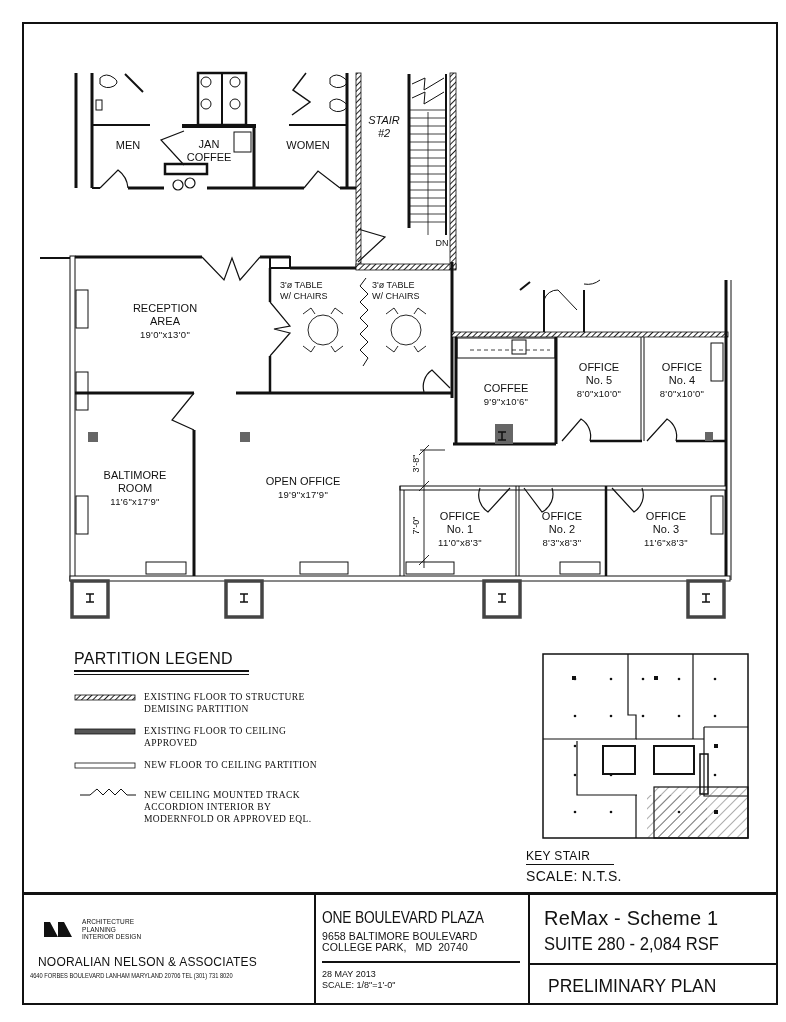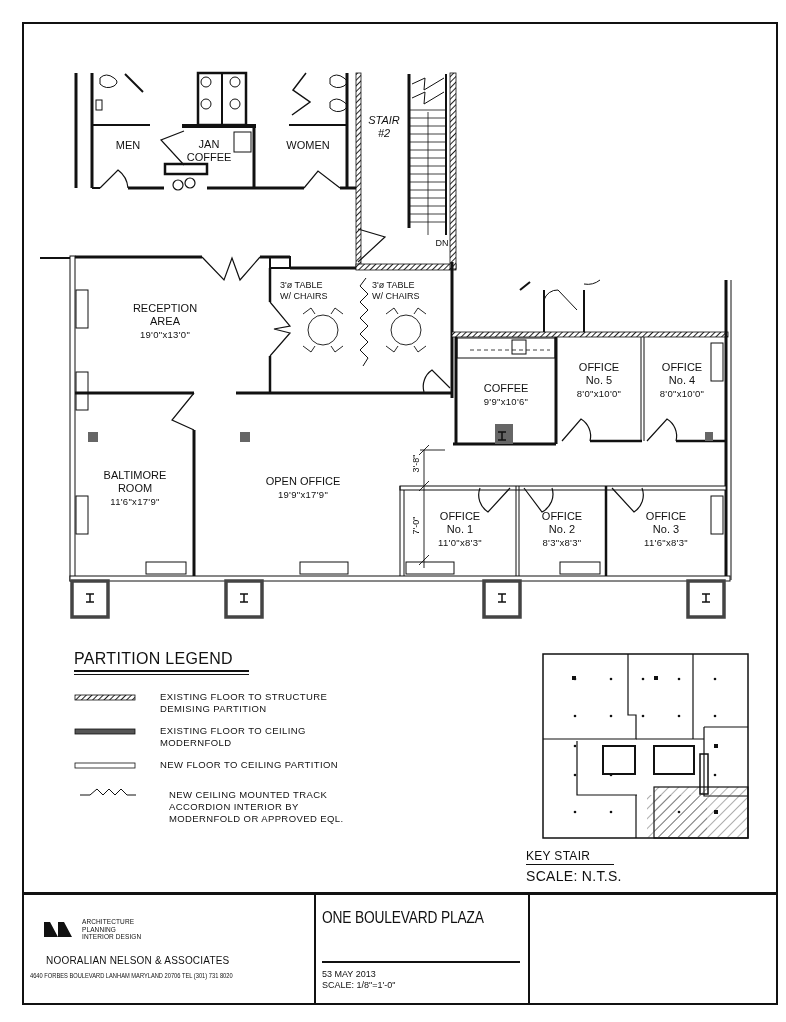--- a/index.html
+++ b/index.html
@@ -7,33 +7,33 @@
            font-family: "Liberation Sans", sans-serif; color: #111; }
     .sheet { position: absolute; left: 22px; top: 22px; width: 756px; height: 983px;
              border: 2px solid #111; box-sizing: border-box; }
     svg.plan { position: absolute; left: 0; top: 0; }
     .lbl { position: absolute; text-align: center; font-size: 11px; line-height: 13px; white-space: nowrap; }
     .lbl .dim { font-size: 9.5px; letter-spacing: 0.3px; }
     .small { font-size: 9px; line-height: 11px; }
     .legend-title { position: absolute; left: 74px; top: 650px; font-size: 16px; letter-spacing: 0.3px; }
     .legend-rule1 { position: absolute; left: 74px; top: 670px; width: 175px; height: 2px; background: #111; }
     .legend-rule2 { position: absolute; left: 74px; top: 674px; width: 175px; height: 1px; background: #111; }
-    .legend-item { position: absolute; left: 160px; font-size: 9.5px; line-height: 12px; letter-spacing: 0.4px; }
+    .legend-item { position: absolute; left: 144px; font-size: 9.5px; line-height: 12px; letter-spacing: 0.4px; font-family: Liberation Serif, serif; }
     .keyplan-title { position: absolute; left: 526px; top: 849px; font-size: 12px; letter-spacing: 0.3px; }
     .keyplan-rule { position: absolute; left: 526px; top: 864px; width: 88px; height: 1px; background: #111; }
     .keyplan-scale { position: absolute; left: 526px; top: 868px; font-size: 14px; letter-spacing: 0.3px; }
     
     .tb { position: absolute; left: 22px; top: 892px; width: 756px; height: 113px; border-top: 3px solid #111; box-sizing: border-box; }
     .tb-col { position: absolute; top: 0; bottom: 0; box-sizing: border-box; }
     .tb-firm { left: 0; width: 294px; border-right: 2px solid #111; }
     .tb-project { left: 294px; width: 214px; border-right: 2px solid #111; }
     .tb-scheme { left: 508px; right: 0; }
     .logo { position: absolute; left: 22px; top: 27px; width: 28px; height: 15px; }
     .disciplines { position: absolute; left: 60px; top: 23px; font-size: 6.5px; line-height: 7.5px; letter-spacing: 0.1px; }
-    .firm-name { position: absolute; left: 24px; top: 60px; font-size: 10px; letter-spacing: 0.2px; }
+    .firm-name { position: absolute; left: 16px; top: 60px; font-size: 12px; letter-spacing: 0.2px; }
     .firm-addr { position: absolute; left: 8px; top: 77px; font-size: 6.5px; letter-spacing: 0px; transform: scaleX(0.88); transform-origin: left; white-space: nowrap; }
     .proj-name { position: absolute; left: 6px; top: 14px; font-size: 16px; transform: scaleX(0.86); transform-origin: left; white-space: nowrap; letter-spacing: -0.2px; }
     .proj-addr { position: absolute; left: 6px; top: 36px; font-size: 10.5px; line-height: 11px; white-space: nowrap; letter-spacing: 0.1px; }
     .proj-rule { position: absolute; left: 6px; right: 8px; top: 66px; height: 2px; background: #111; }
     .proj-date { position: absolute; left: 6px; top: 74px; font-size: 9px; line-height: 11px; }
     .scheme-top { position: absolute; left: 0; right: 0; top: 0; height: 68px; border-bottom: 2px solid #111; }
     .scheme-name { position: absolute; left: 14px; top: 12px; font-size: 20px; letter-spacing: 0.2px; white-space: nowrap; }
     .suite { position: absolute; left: 14px; top: 39px; font-size: 18px; transform: scaleX(0.92); transform-origin: left; white-space: nowrap; }
     .status { position: absolute; left: 18px; top: 80px; font-size: 19px; transform: scaleX(0.92); transform-origin: left; white-space: nowrap; }
   </style>
@@ -324,26 +324,26 @@
 
 <div class="legend-title">PARTITION LEGEND</div>
 <div class="legend-rule1"></div>
 <div class="legend-rule2"></div>
 <div class="legend-item" style="top:691px;">
     <div>EXISTING FLOOR TO STRUCTURE</div>
     <div>DEMISING PARTITION</div>
   </div>
 <div class="legend-item" style="top:725px;">
     <div>EXISTING FLOOR TO CEILING</div>
-    <div>MODERNFOLD</div>
+    <div>APPROVED</div>
   </div>
 <div class="legend-item" style="top:759px;">
     <div>NEW FLOOR TO CEILING PARTITION</div>
   </div>
-<div class="legend-item" style="top:789px;margin-left:9px;">
+<div class="legend-item" style="top:789px;">
     <div>NEW CEILING MOUNTED TRACK</div>
     <div>ACCORDION INTERIOR BY</div>
     <div>MODERNFOLD OR APPROVED EQL.</div>
   </div>
 
 <div class="keyplan-title">KEY STAIR</div>
 <div class="keyplan-rule"></div>
 <div class="keyplan-scale">SCALE: N.T.S.</div>
 
 <div class="tb">
@@ -355,19 +355,30 @@
     <div class="disciplines">
       <div>ARCHITECTURE</div>
       <div>PLANNING</div>
       <div>INTERIOR DESIGN</div>
     </div>
     <div class="firm-name">NOORALIAN NELSON &amp; ASSOCIATES</div>
     <div class="firm-addr">4640 FORBES BOULEVARD LANHAM MARYLAND 20706 TEL (301) 731 8020</div>
   </div>
   <div class="tb-col tb-project">
     <div class="proj-name">ONE BOULEVARD PLAZA</div>
+    <div class="proj-addr">
+      <div>9658 BALTIMORE BOULEVARD</div>
+      <div style="white-space:pre;">COLLEGE PARK,   MD  20740</div>
+    </div>
     <div class="proj-rule"></div>
     <div class="proj-date">
-      <div>53 MAY 2013</div>
+      <div>28 MAY 2013</div>
       <div>SCALE: 1/8"=1'-0"</div>
     </div>
   </div>
+  <div class="tb-col tb-scheme">
+    <div class="scheme-top">
+      <div class="scheme-name">ReMax - Scheme 1</div>
+      <div class="suite">SUITE 280 - 2,084 RSF</div>
+    </div>
+    <div class="status">PRELIMINARY PLAN</div>
+  </div>
 </div>
 
 </body></html>

